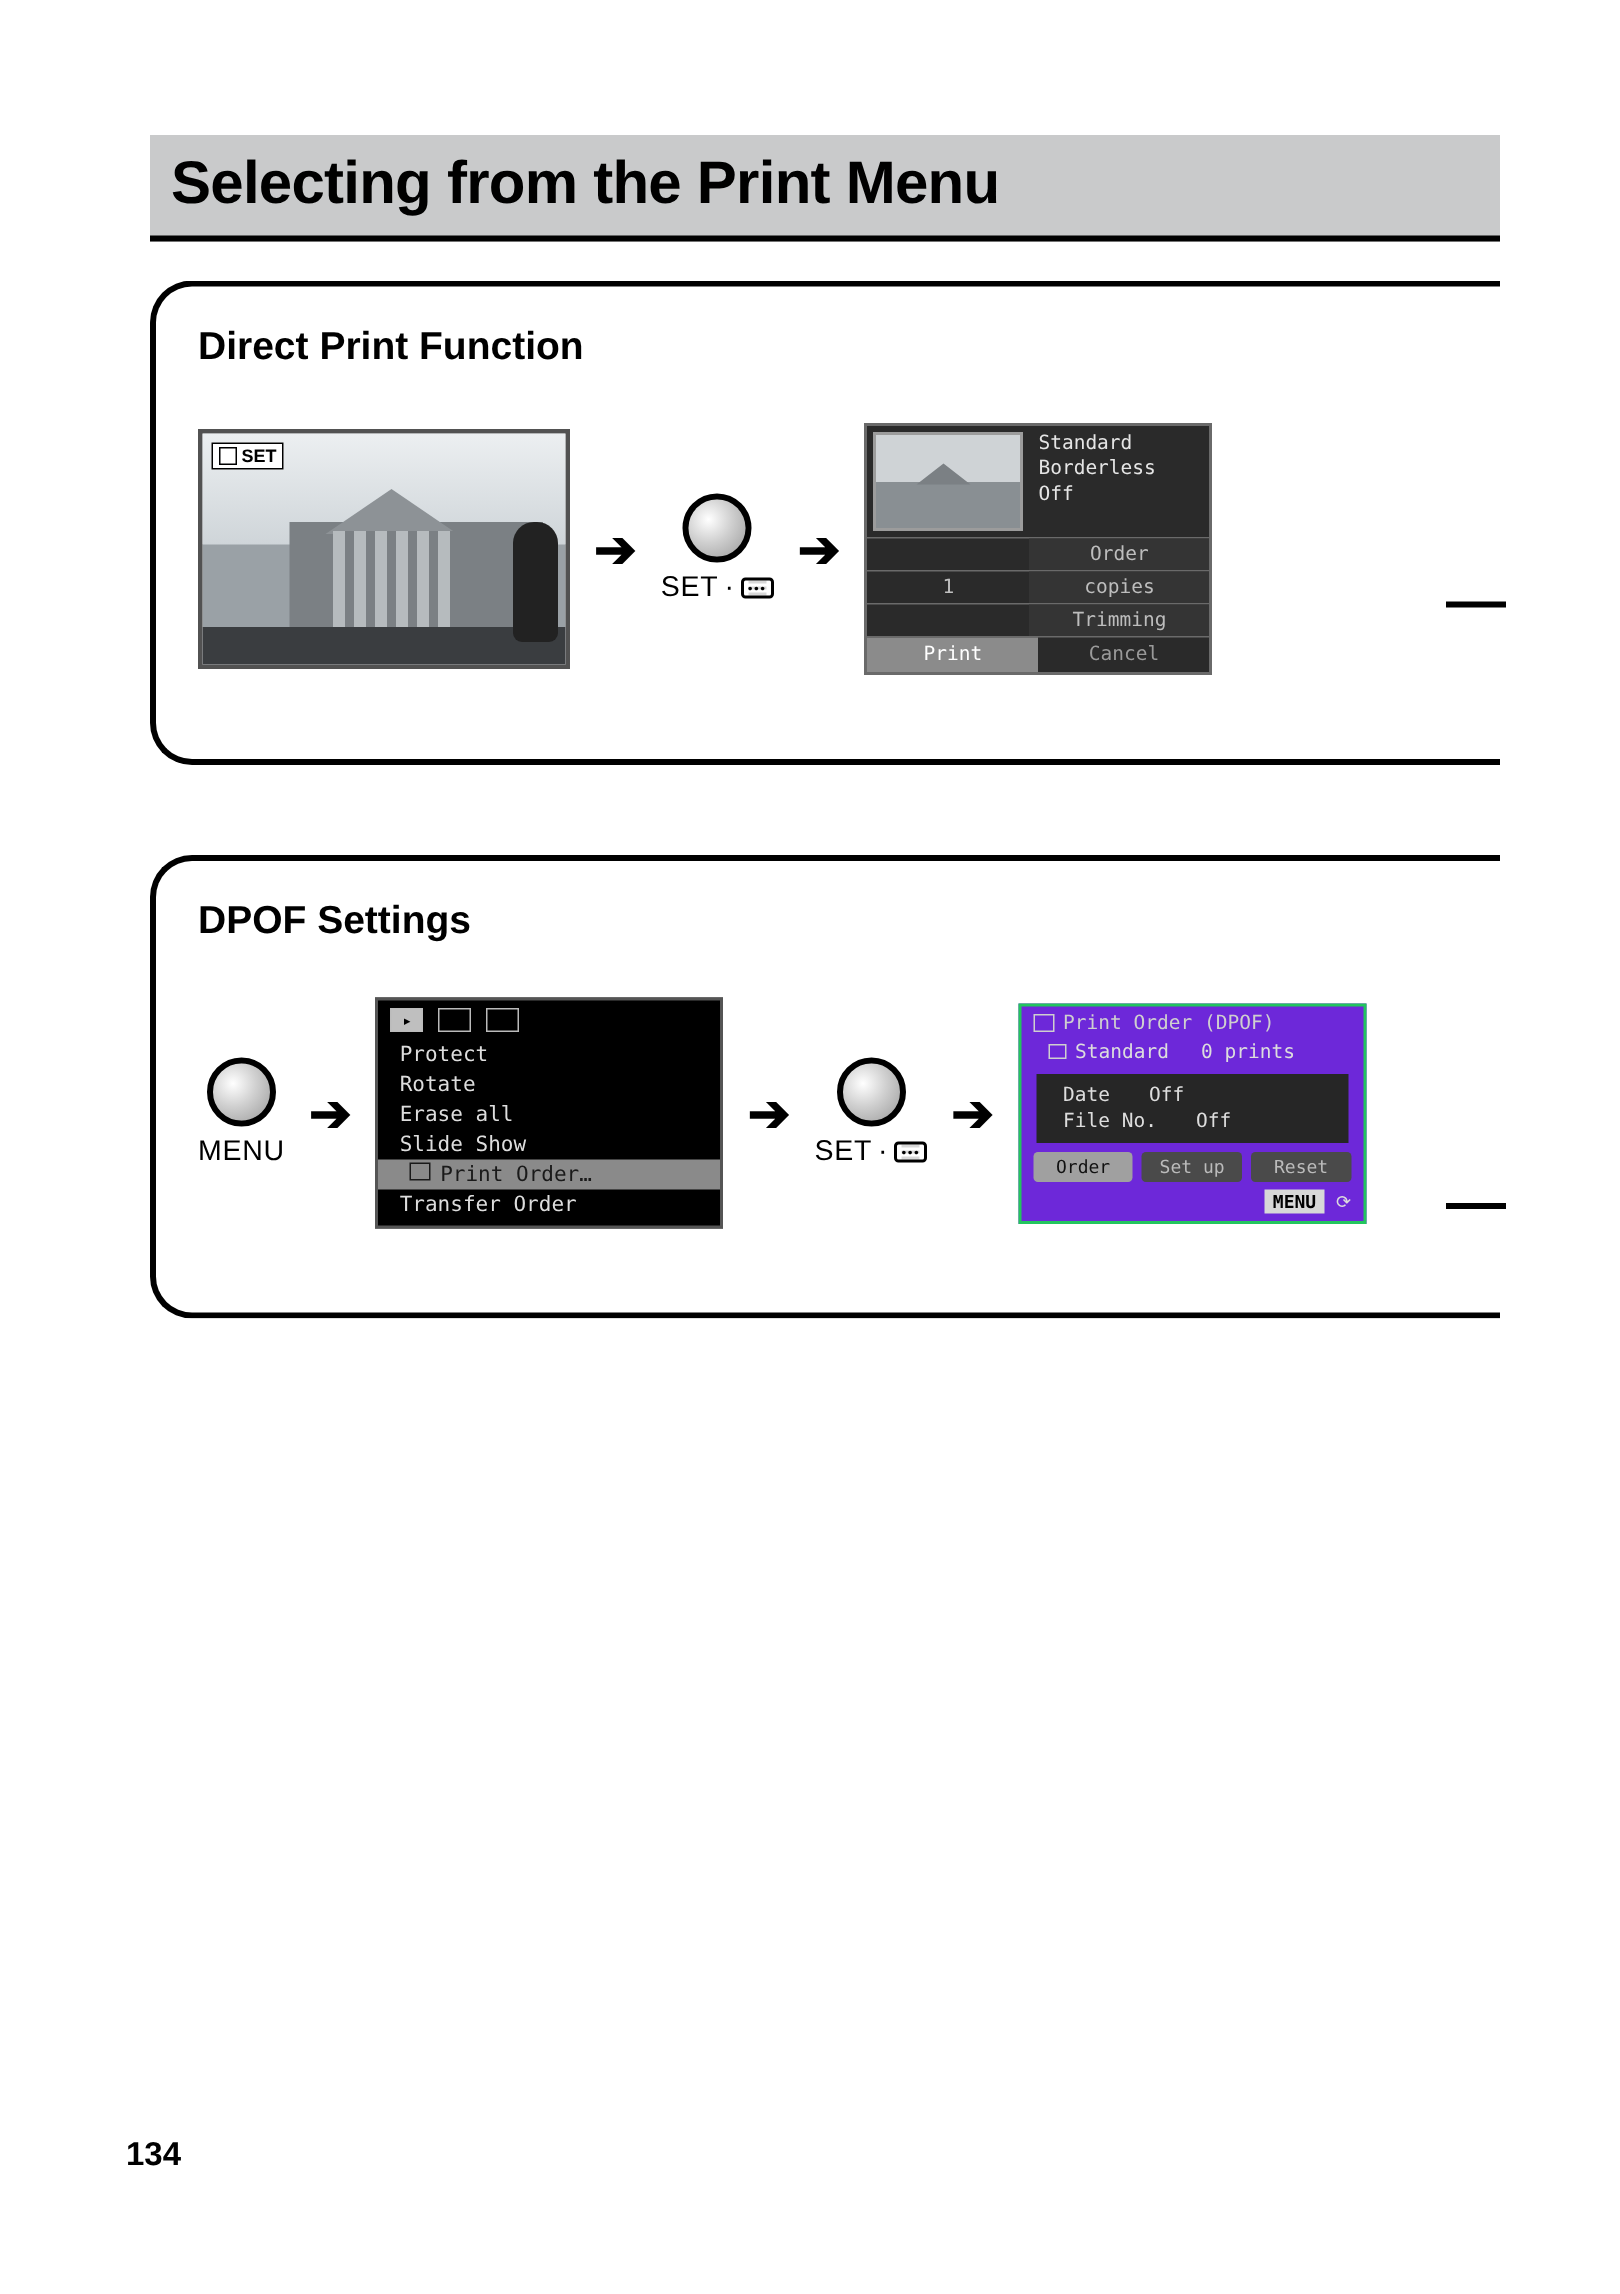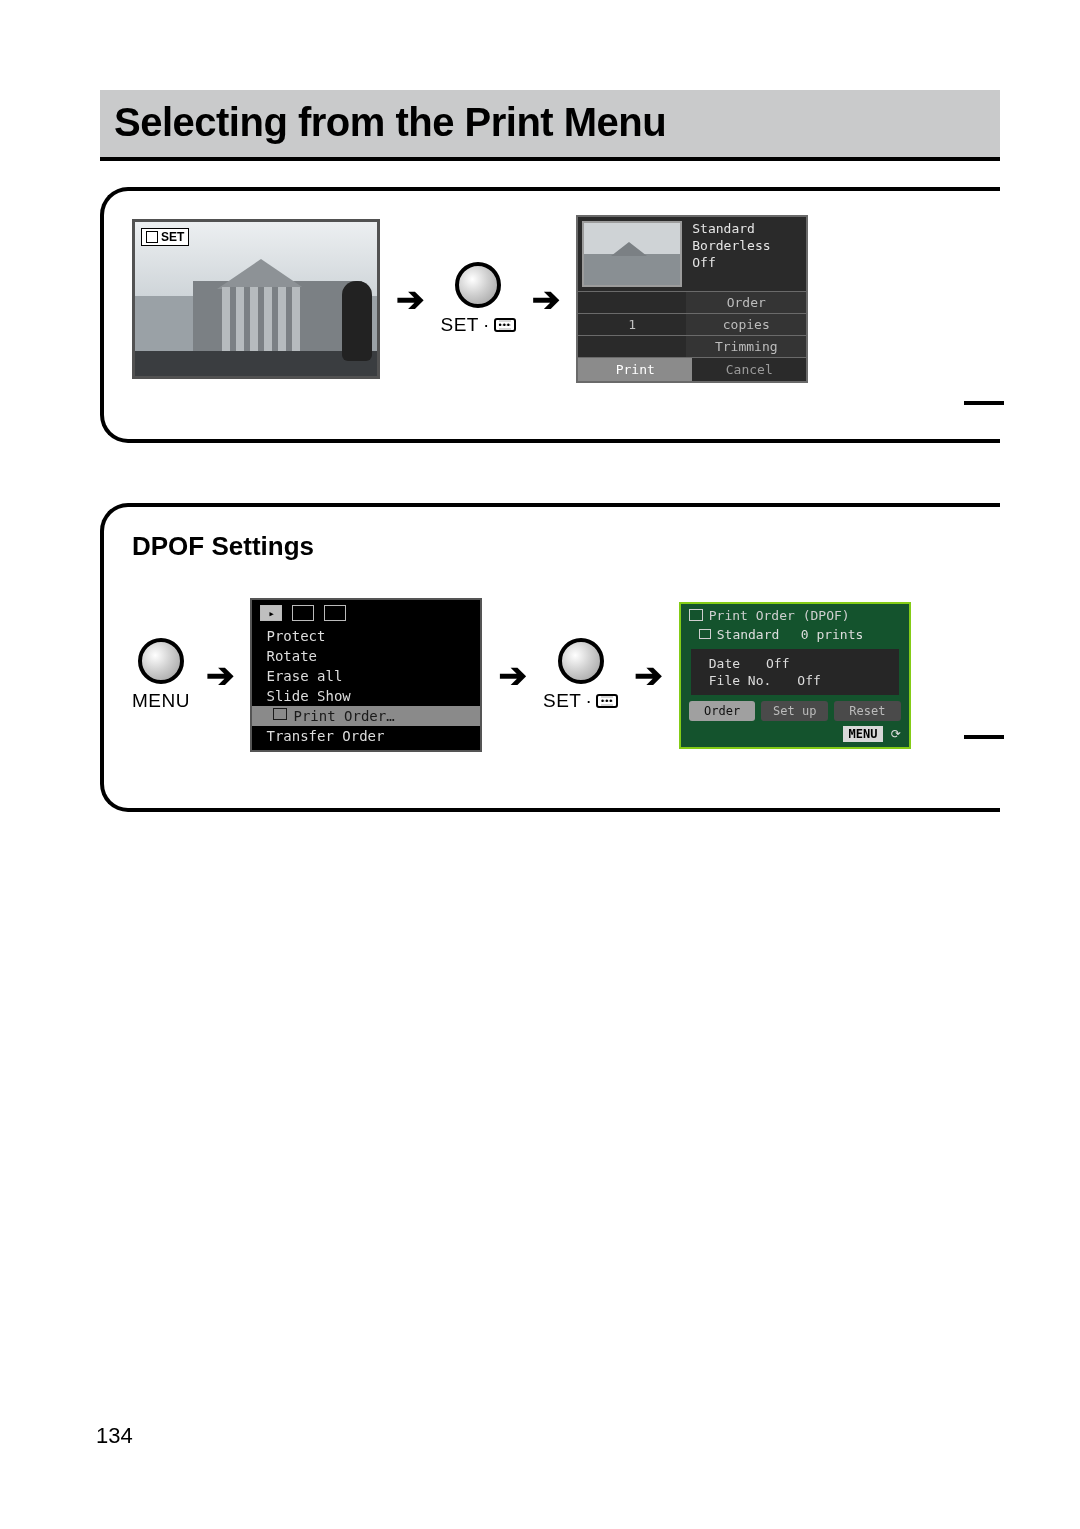--- a/index.html
+++ b/index.html
@@ -46,50 +46,51 @@
   
   .menu-lcd { width:232px; background:#000; border:2px solid #555; font-family: monospace; font-size:14px; color:#ddd; }
   .menu-lcd .tabs{ display:flex; gap:10px; padding:5px 8px 3px; align-items:center;}
   .menu-lcd .tabs .tab{ width:22px; height:16px; border:1.5px solid #bbb; display:flex;align-items:center;justify-content:center;font-size:11px;color:#ccc;}
   .menu-lcd .tabs .tab.active{ background:#bfbfbf; color:#000;}
   .menu-lcd .list{ padding:2px 0 4px;}
   .menu-lcd .list div{ padding:2px 14px;}
   .menu-lcd .list .hl{ background:#8a8a8a; color:#1a1a1a; display:flex; gap:6px; align-items:flex-start;padding-left:21px;}
   .menu-lcd .list .hl::before{content:"";width:12px;height:10px;border:1.5px solid #1a1a1a;display:inline-block;}
   
-  .order-lcd{ width:232px; background:#14532d; border:2px solid #84cc16; font-family:monospace; font-size:13px; color:#ddd; }
+  .order-lcd{ width:232px; background:#6d28d9; border:2px solid #22c55e; font-family:monospace; font-size:13px; color:#ddd; }
   .order-lcd .hdr{ padding:4px 8px 2px; color:#cfcfcf; display:flex; gap:6px; align-items:center;}
   .order-lcd .hdr::before{content:"";width:12px;height:10px;border:1.5px solid #cfcfcf;display:inline-block;}
   .order-lcd .line{ display:flex; padding:2px 12px 2px 18px; gap:6px; align-items:center;}
   .order-lcd .line .icn{ width:12px;height:10px;border:1.5px solid #cfcfcf;display:inline-block;}
   .order-lcd .line .k{ flex:0 0 78px;}
   .order-lcd .box{ margin:5px 10px 6px; padding:6px 8px; background:#262626; }
   .order-lcd .box .r{ display:flex; justify-content:flex-start; gap:26px; padding:1px 10px;}
   .order-lcd .btns{ display:flex; gap:6px; padding:0 8px 4px;}
   .order-lcd .btns div{ flex:1; text-align:center; padding:3px 0; font-size:12px; border-radius:3px;}
   .order-lcd .btns .p{ background:#a0a0a0; color:#111;}
   .order-lcd .btns .d{ background:#4a4a4a; color:#bbb;}
   .order-lcd .ret{ text-align:right; padding:2px 8px 6px; font-size:12px;}
   .order-lcd .ret span{ background:#d8d8d8; color:#000; padding:1px 6px; font-weight:700;}
   .side-stub{ position:absolute; right:-4px; width:40px; height:4px; background:#000;}
   .panel1 .side-stub{ top:210px;}
   .panel2 .side-stub{ top:228px;}
-  .page-num{ position:absolute; left:96px; bottom:80px; font-size:22px; font-weight:400;}
+  .page-num{ position:absolute; left:84px; bottom:80px; font-size:22px; font-weight:700;}
 </style>
 </head>
 <body>
 
 <div class="page">
 
   <div class="title-bar">
     <h1>Selecting from the Print Menu</h1>
   </div>
 
 
   <div class="panel panel1">
+    <h2>Direct Print Function</h2>
     <div class="flow">
       <div class="photo">
         <div class="sky"></div>
           <div class="bldg"></div>
           <div class="pediment"></div>
           <div class="cols"></div>
           <div class="fore"></div>
           <div class="tree"></div>
         <div class="set-tag">
             <span>SET</span>

